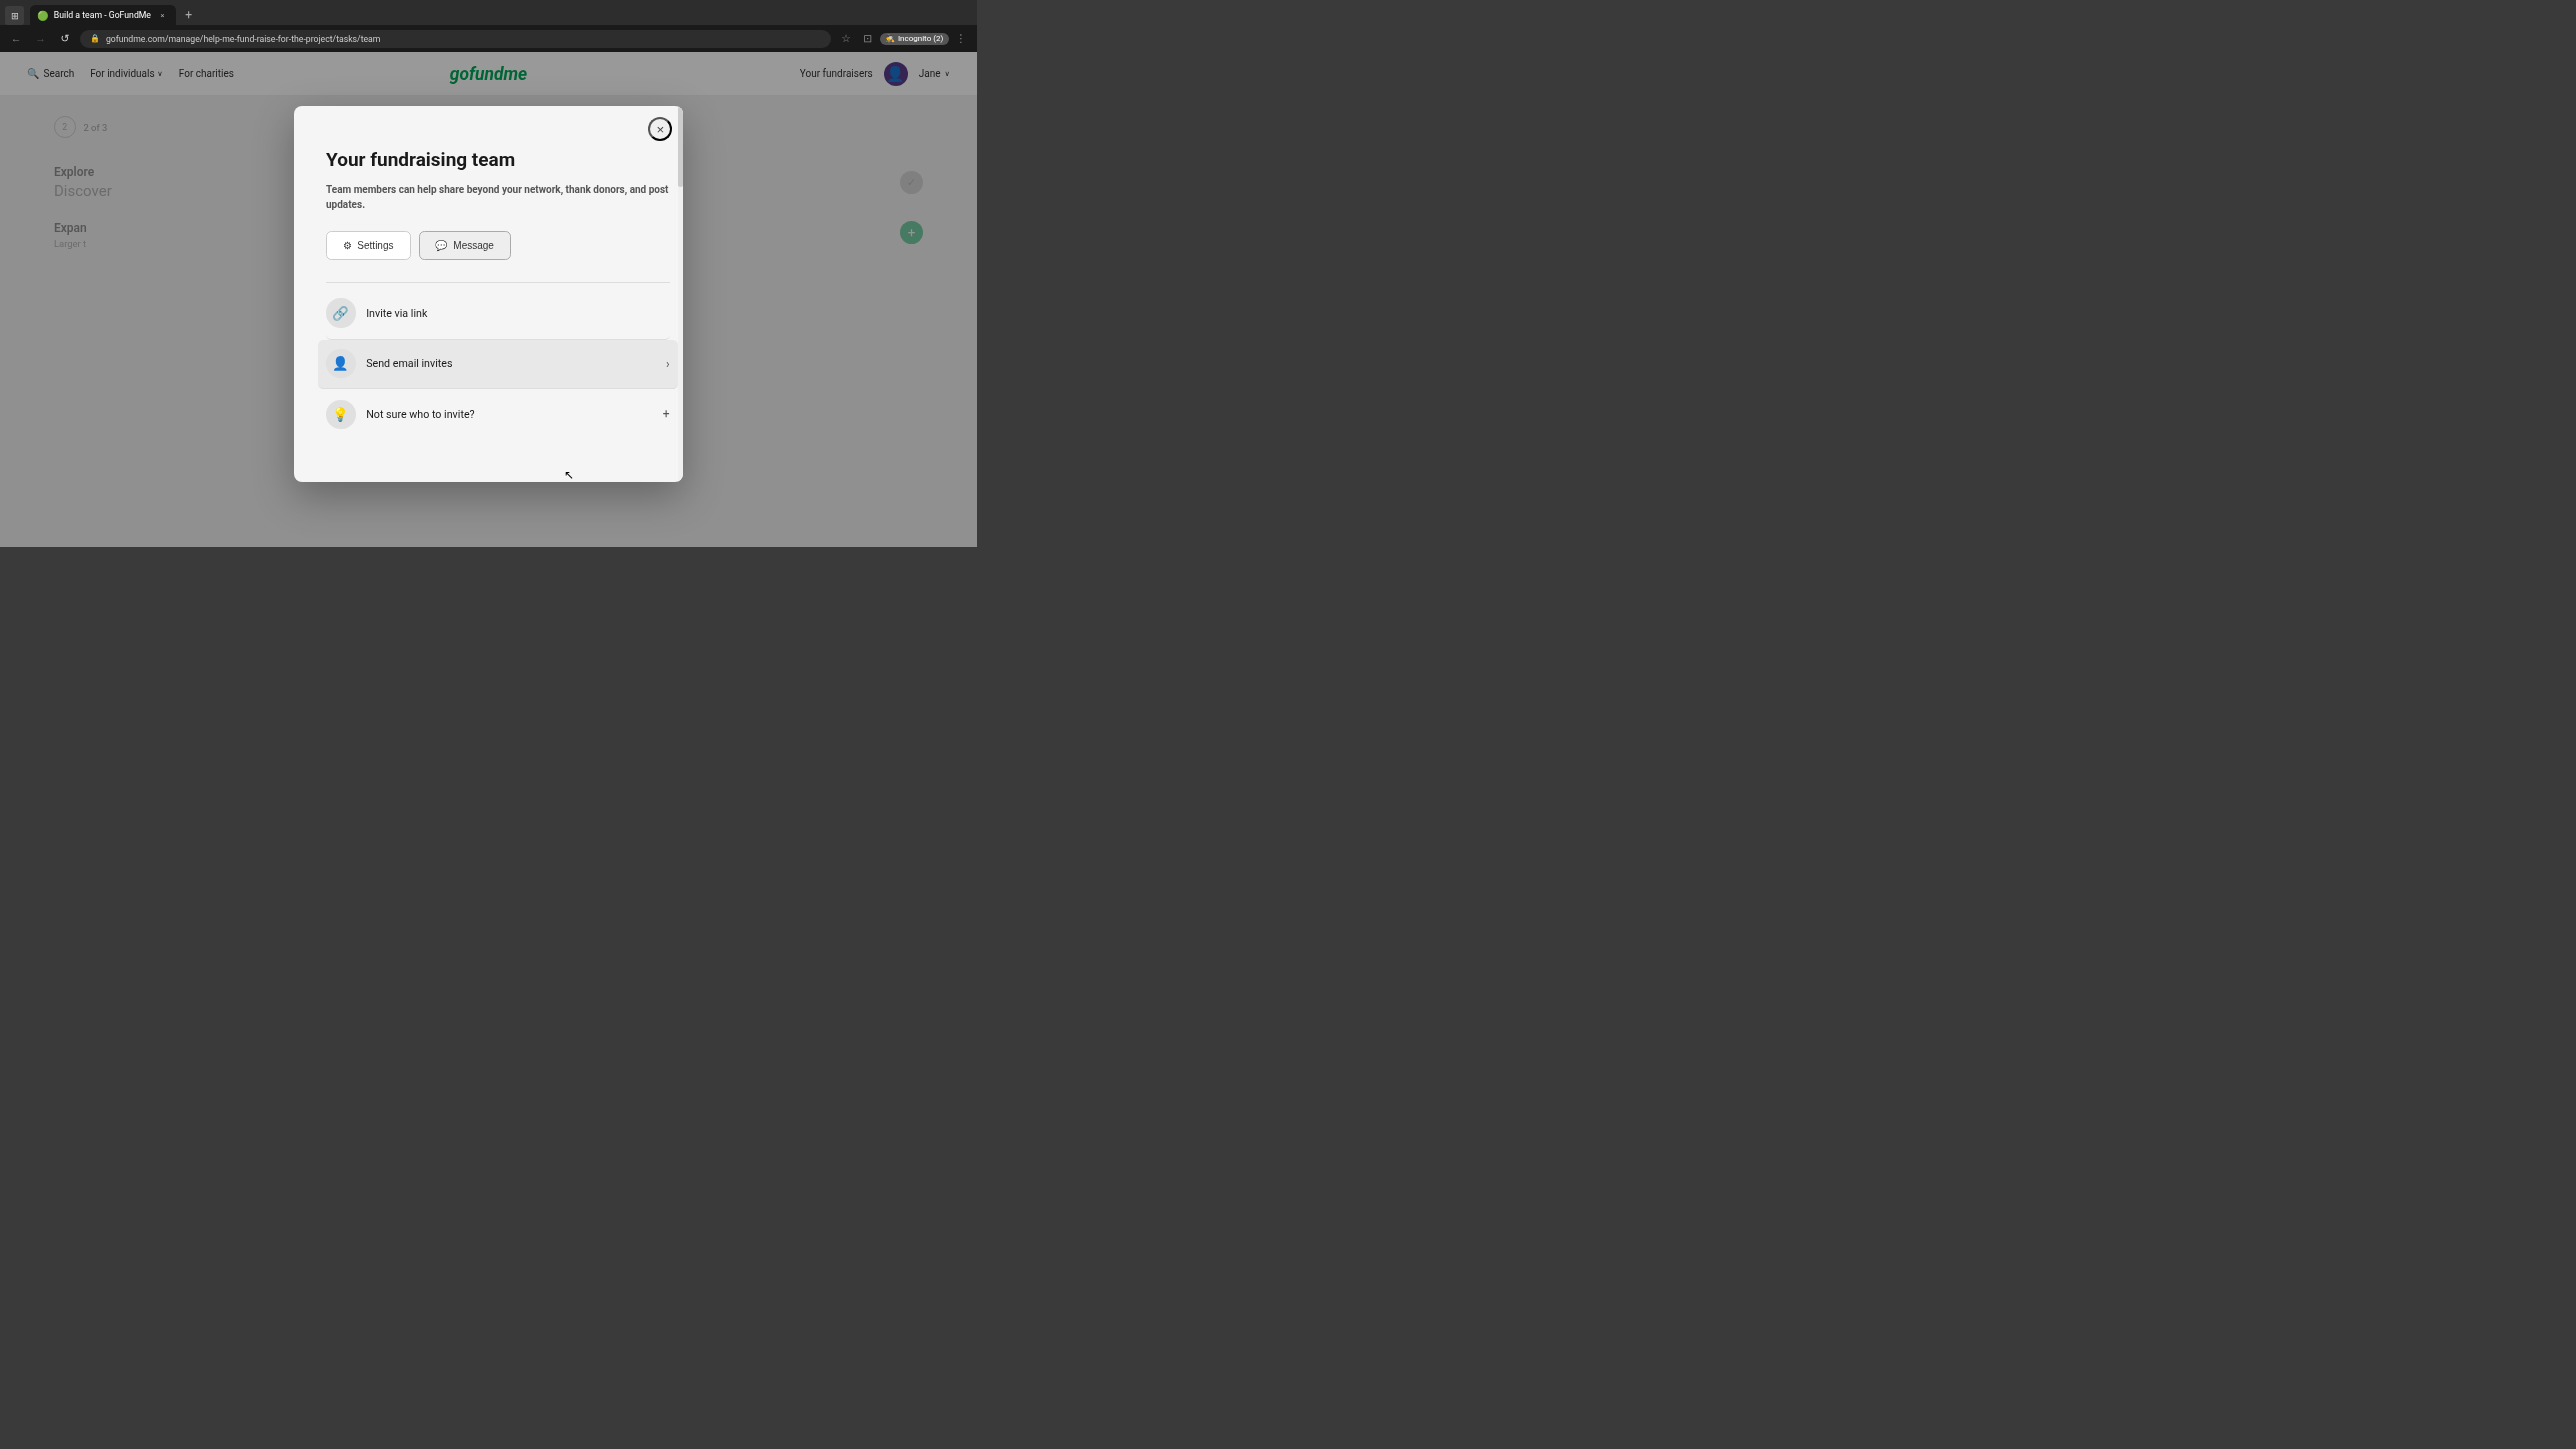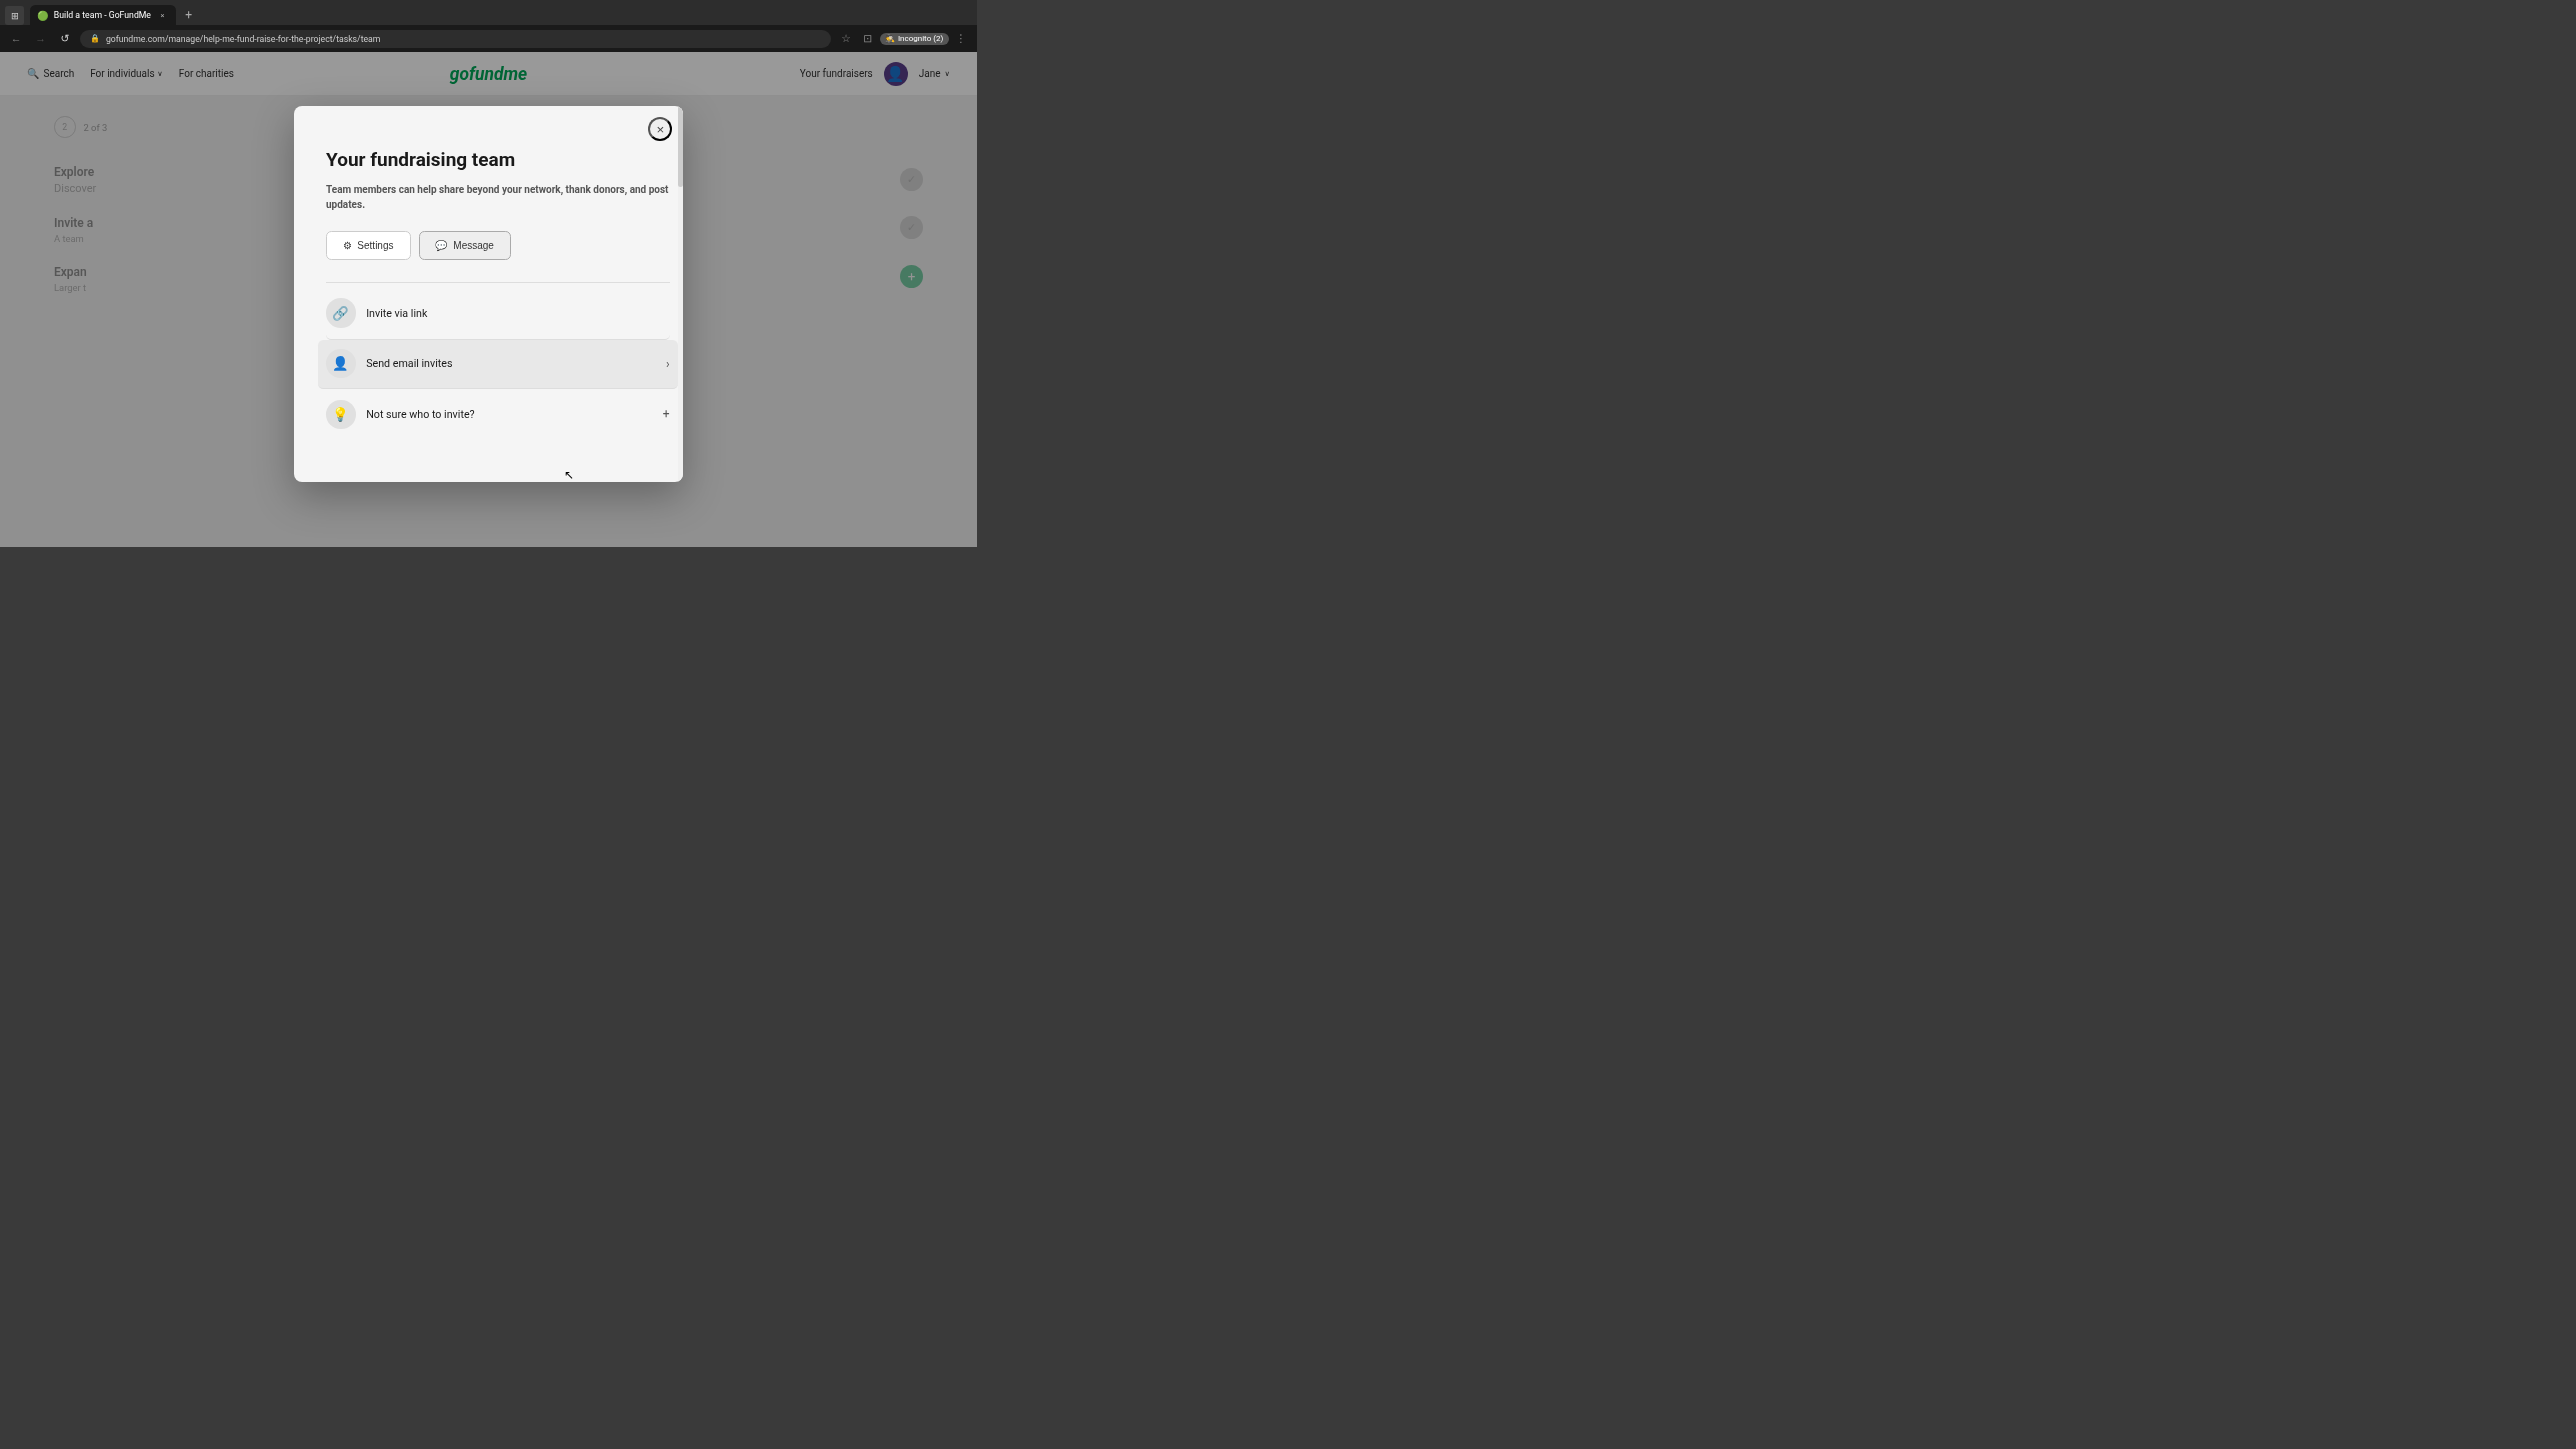--- a/index.html
+++ b/index.html
@@ -493,32 +493,25 @@
 
   <div style="padding: 20px 54px; opacity:0.5;">
     <div style="display:flex; align-items:center; gap:8px; margin-bottom:27px;">
       <div style="width:21.5px;height:21.5px;border-radius:50%;border:1.3px solid #aaa;display:flex;align-items:center;justify-content:center;font-size:8.7px;color:#777;">2</div>
       <span style="color:#555;font-size:9.4px;">2 of 3</span>
     </div>
 
     <div style="display:flex; align-items:center; gap:10.7px; margin-bottom:21.5px; position:relative;">
       <div style="flex:1;">
         <div style="font-size:12px;font-weight:600;color:#333;">Explore</div>
-        <div style="font-size:11px;color:#777;margin-top:2.7px;">Discover</div>
+        <div style="font-size:15px;color:#777;margin-top:2.7px;">Discover</div>
       </div>
       <div style="width:23px;height:23px;border-radius:50%;background:#bbb;display:flex;align-items:center;justify-content:center;color:#888;">✓</div>
     </div>
 
-    <div style="display:flex; align-items:flex-start; gap:10.7px; margin-bottom:21.5px; position:relative;">
-      <div style="flex:1;">
-        <div style="font-size:12px;font-weight:600;color:#333;">Invite a</div>
-        <div style="font-size:9.4px;color:#777;margin-top:2.7px;">A team</div>
-      </div>
-      <div style="width:23px;height:23px;border-radius:50%;background:#bbb;display:flex;align-items:center;justify-content:center;color:#888;">✓</div>
-    </div>
 
     <div style="display:flex; align-items:flex-start; gap:10.7px; margin-bottom:21.5px; position:relative;">
       <div style="flex:1;">
         <div style="font-size:12px;font-weight:600;color:#333;">Expan</div>
         <div style="font-size:9.4px;color:#777;margin-top:2.7px;">Larger t</div>
       </div>
       <div style="width:23px;height:23px;border-radius:50%;background:#00a859;display:flex;align-items:center;justify-content:center;color:#fff;font-size:13.4px;">+</div>
     </div>
   </div>
 

